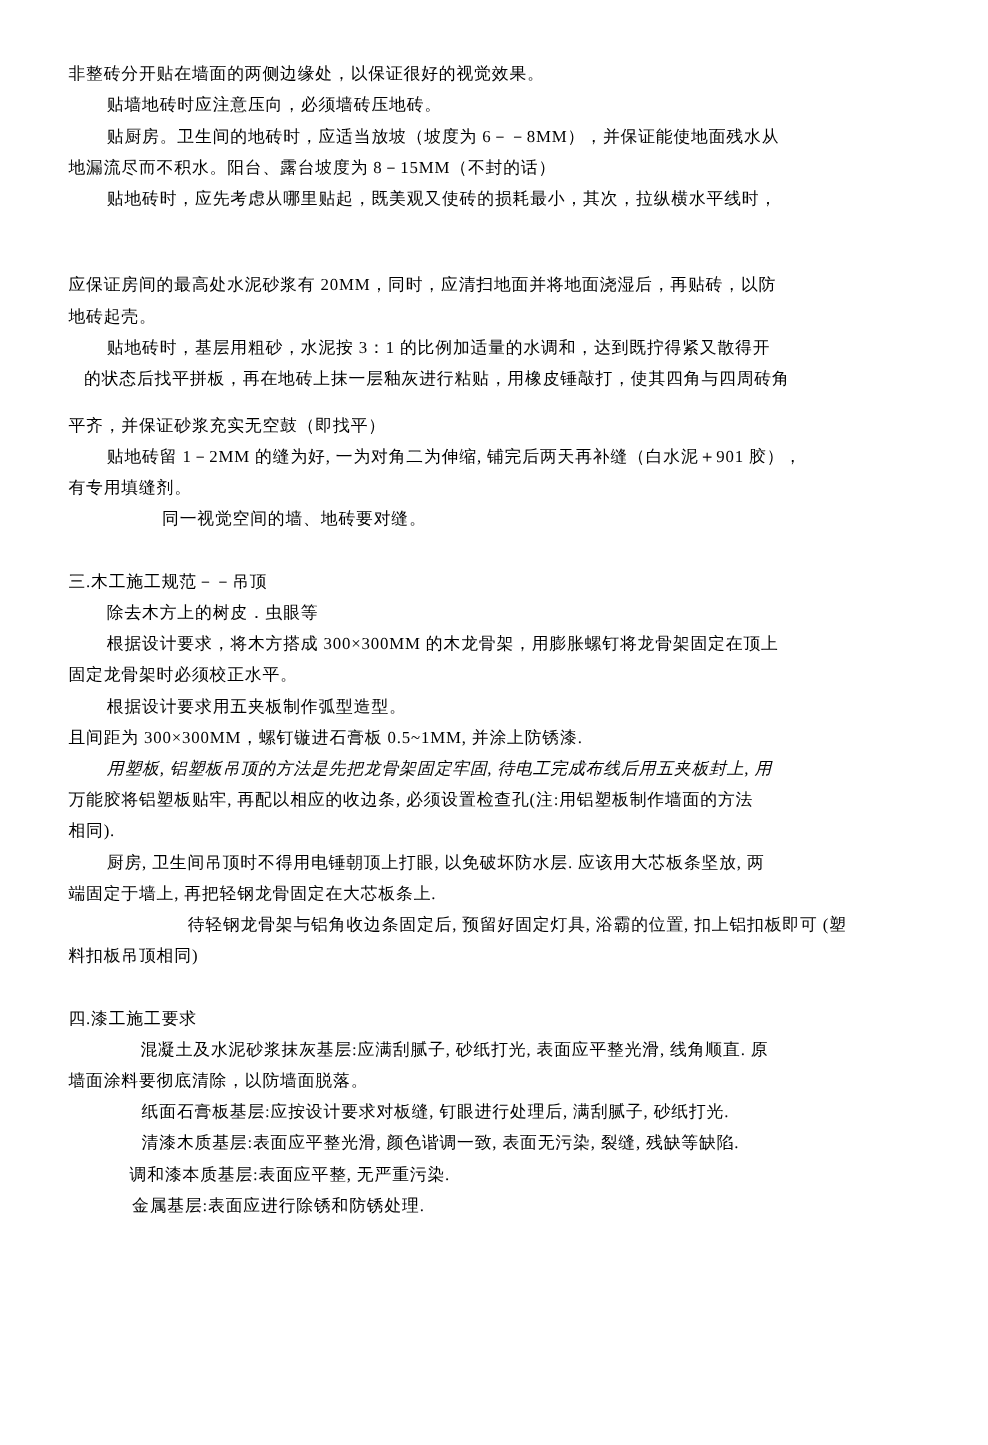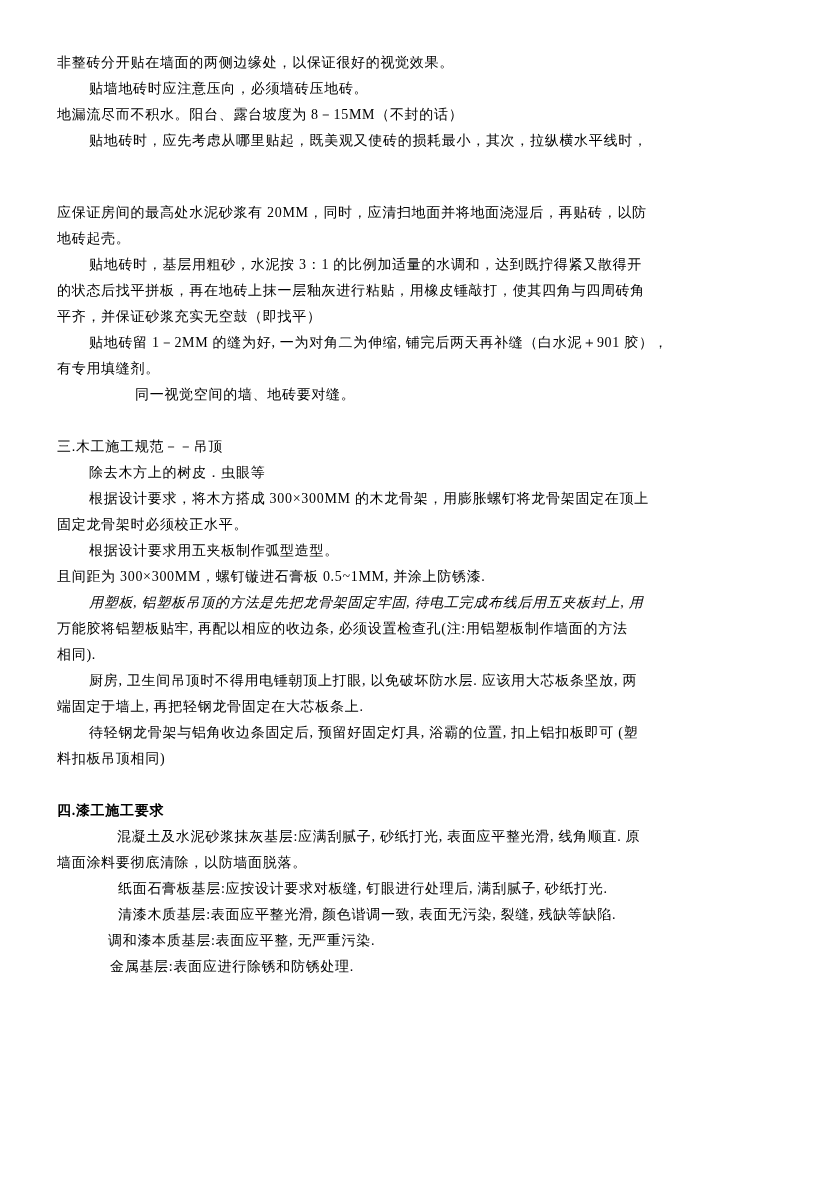--- a/index.html
+++ b/index.html
@@ -35,46 +35,47 @@
     min-height: 26px;
   }
 </style>
 </head>
 <body>
 
 <div class="doc-page">
   <div class="doc-lines">
       <div class="line" style="padding-left: 0px;">非整砖分开贴在墙面的两侧边缘处，以保证很好的视觉效果。</div>
       <div class="line" style="padding-left: 32px;">贴墙地砖时应注意压向，必须墙砖压地砖。</div>
+      <div class="line" style="padding-left: 32px;">贴厨房。卫生间的地砖时，应适当放坡（坡度为 6－－8MM），并保证能使地面残水从</div>
       <div class="line" style="padding-left: 0px;">地漏流尽而不积水。阳台、露台坡度为 8－15MM（不封的话）</div>
       <div class="line" style="padding-left: 32px;">贴地砖时，应先考虑从哪里贴起，既美观又使砖的损耗最小，其次，拉纵横水平线时，</div>
       <div class="line" style="padding-left: 0px; margin-top: 46px;">应保证房间的最高处水泥砂浆有 20MM，同时，应清扫地面并将地面浇湿后，再贴砖，以防</div>
       <div class="line" style="padding-left: 0px;">地砖起壳。</div>
       <div class="line" style="padding-left: 32px;">贴地砖时，基层用粗砂，水泥按 3：1 的比例加适量的水调和，达到既拧得紧又散得开</div>
-      <div class="line" style="padding-left: 0px;">的状态后找平拼板，再在地砖上抹一层釉灰进行粘贴，用橡皮锤敲打，使其四角与四周砖角</div>
-      <div class="line" style="padding-left: 0px;">平齐，并保证砂浆充实无空鼓（即找平）</div>
+      <div class="line" style="padding-left: 0px; margin-left: 13px;">的状态后找平拼板，再在地砖上抹一层釉灰进行粘贴，用橡皮锤敲打，使其四角与四周砖角</div>
+      <div class="line" style="padding-left: 0px; margin-top: 13px;">平齐，并保证砂浆充实无空鼓（即找平）</div>
       <div class="line" style="padding-left: 32px;">贴地砖留 1－2MM 的缝为好, 一为对角二为伸缩, 铺完后两天再补缝（白水泥＋901 胶），</div>
       <div class="line" style="padding-left: 0px;">有专用填缝剂。</div>
       <div class="line" style="padding-left: 78px;">同一视觉空间的墙、地砖要对缝。</div>
       <div class="line blank" style="padding-left: 0px;">&nbsp;</div>
       <div class="line heading" style="padding-left: 0px;">三.木工施工规范－－吊顶</div>
       <div class="line" style="padding-left: 32px;">除去木方上的树皮．虫眼等</div>
       <div class="line" style="padding-left: 32px;">根据设计要求，将木方搭成 300×300MM 的木龙骨架，用膨胀螺钉将龙骨架固定在顶上</div>
       <div class="line" style="padding-left: 0px;">固定龙骨架时必须校正水平。</div>
       <div class="line" style="padding-left: 32px;">根据设计要求用五夹板制作弧型造型。</div>
       <div class="line" style="padding-left: 0px;">且间距为 300×300MM，螺钉镟进石膏板 0.5~1MM, 并涂上防锈漆.</div>
       <div class="line" style="padding-left: 32px; font-style: italic;">用塑板, 铝塑板吊顶的方法是先把龙骨架固定牢固, 待电工完成布线后用五夹板封上, 用</div>
       <div class="line" style="padding-left: 0px;">万能胶将铝塑板贴牢, 再配以相应的收边条, 必须设置检查孔(注:用铝塑板制作墙面的方法</div>
       <div class="line" style="padding-left: 0px;">相同).</div>
       <div class="line" style="padding-left: 32px;">厨房, 卫生间吊顶时不得用电锤朝顶上打眼, 以免破坏防水层. 应该用大芯板条坚放, 两</div>
       <div class="line" style="padding-left: 0px;">端固定于墙上, 再把轻钢龙骨固定在大芯板条上.</div>
-      <div class="line" style="padding-left: 32px;">待轻钢龙骨架与铝角收边条固定后, 预留好固定灯具, 浴霸的位置, 扣上铝扣板即可 (塑</div>
+      <div class="line" style="padding-left: 32px; text-align: center;">待轻钢龙骨架与铝角收边条固定后, 预留好固定灯具, 浴霸的位置, 扣上铝扣板即可 (塑</div>
       <div class="line" style="padding-left: 0px;">料扣板吊顶相同)</div>
       <div class="line blank" style="padding-left: 0px;">&nbsp;</div>
-      <div class="line heading" style="padding-left: 0px; font-weight: bold;">四.漆工施工要求</div>
+      <div class="line heading" style="padding-left: 0px;">四.漆工施工要求</div>
       <div class="line" style="padding-left: 60px;">混凝土及水泥砂浆抹灰基层:应满刮腻子, 砂纸打光, 表面应平整光滑, 线角顺直. 原</div>
       <div class="line" style="padding-left: 0px;">墙面涂料要彻底清除，以防墙面脱落。</div>
       <div class="line" style="padding-left: 61px;">纸面石膏板基层:应按设计要求对板缝, 钉眼进行处理后, 满刮腻子, 砂纸打光.</div>
       <div class="line" style="padding-left: 61px;">清漆木质基层:表面应平整光滑, 颜色谐调一致, 表面无污染, 裂缝, 残缺等缺陷.</div>
       <div class="line" style="padding-left: 51px;">调和漆本质基层:表面应平整, 无严重污染.</div>
       <div class="line" style="padding-left: 53px;">金属基层:表面应进行除锈和防锈处理.</div>
     </div>
 </div>
 
 </body></html>

